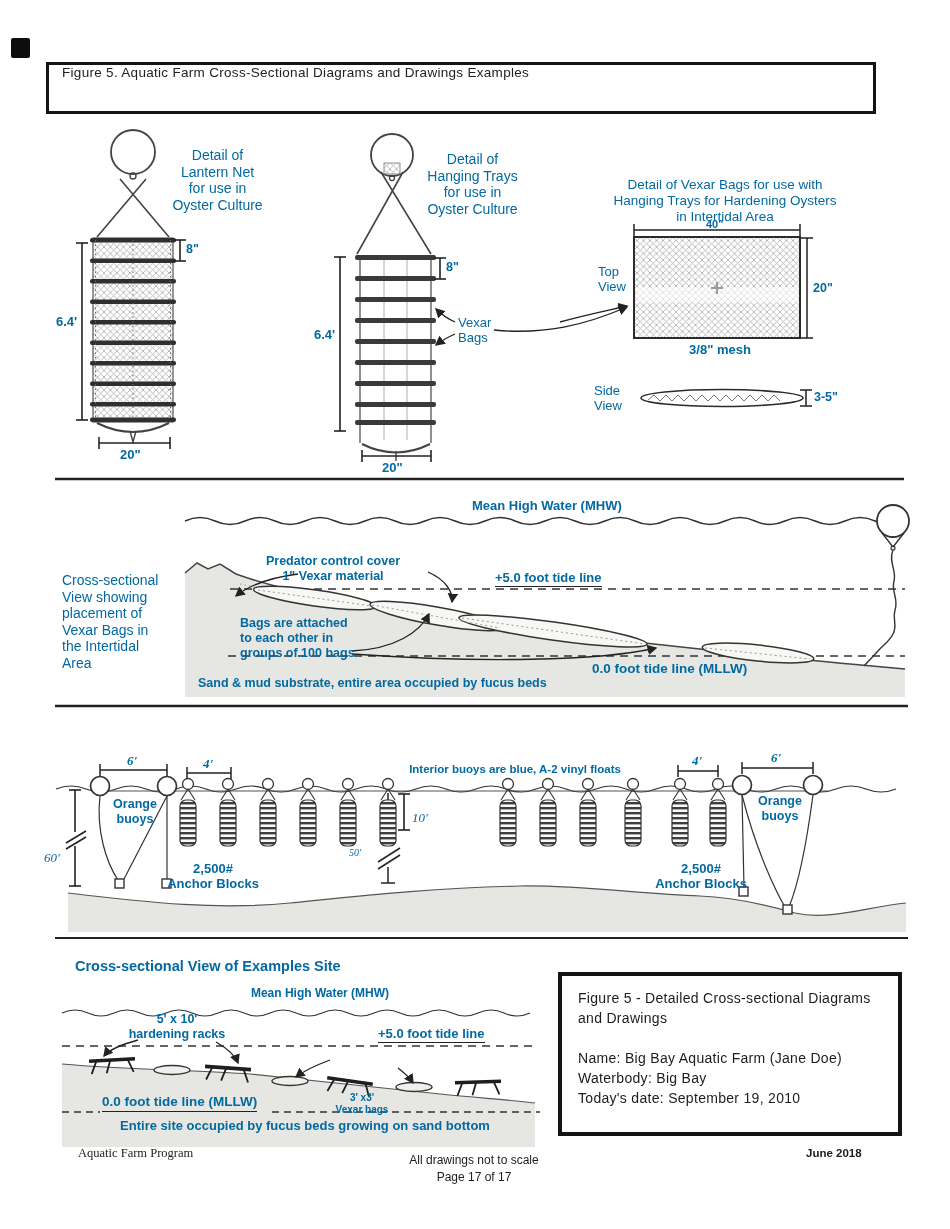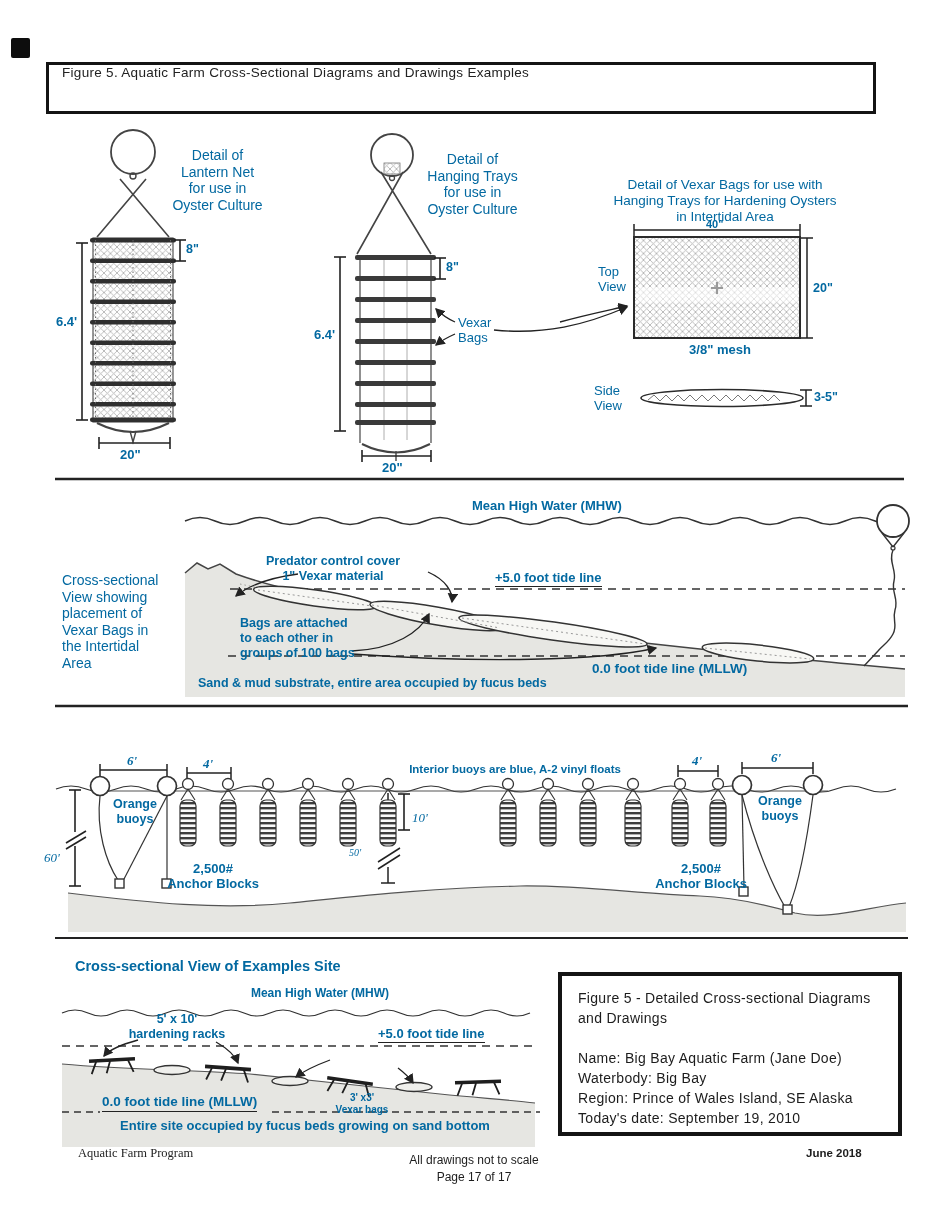--- a/index.html
+++ b/index.html
@@ -389,21 +389,20 @@
   <div class="lbl ctr bold" style="left:322px;top:1044px;width:80px;font-size:10px;margin-top:48px;">3' x3'
 Vexar bags</div>
   <div class="lbl bold u" style="left:102px;top:1094px;font-size:13.5px;">0.0 foot tide line (MLLW)</div>
   <div class="lbl ctr bold" style="left:110px;top:1118px;width:390px;font-size:13px;">Entire site occupied by fucus beds growing on sand bottom</div>
 
   <div class="infobox">
     <div>Figure 5 - Detailed Cross-sectional Diagrams and Drawings</div>
     <div class="gap"></div>
     <div>Name: Big Bay Aquatic Farm (Jane Doe)</div>
     <div>Waterbody: Big Bay</div>
-    <div>Region: Prince of Wales Island, SE Alaska</div>
     <div>Today's date: September 19, 2010</div>
   </div>
 
   <div class="footL">Aquatic Farm Program</div>
   <div class="footC">
     <div>All drawings not to scale</div>
     <div class="l2">Page 17 of 17</div>
   </div>
   <div class="footR">June 2018</div>
 

